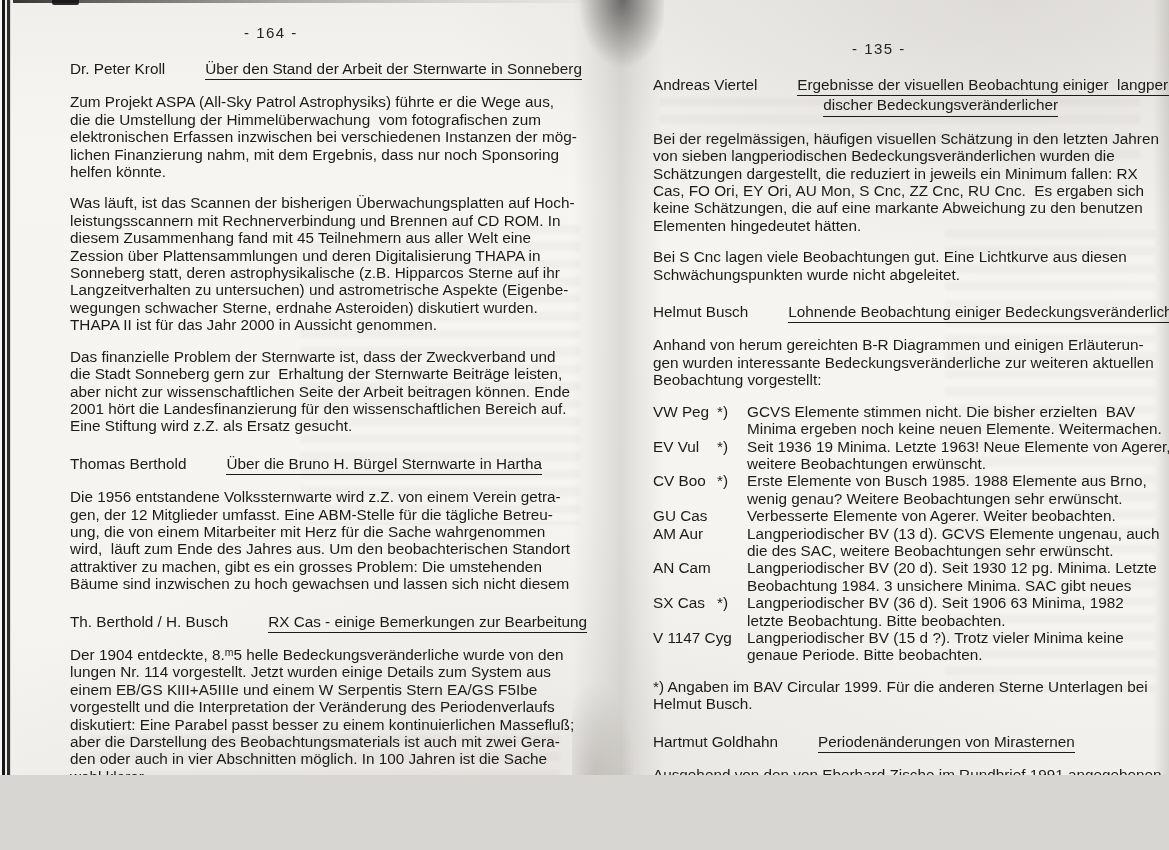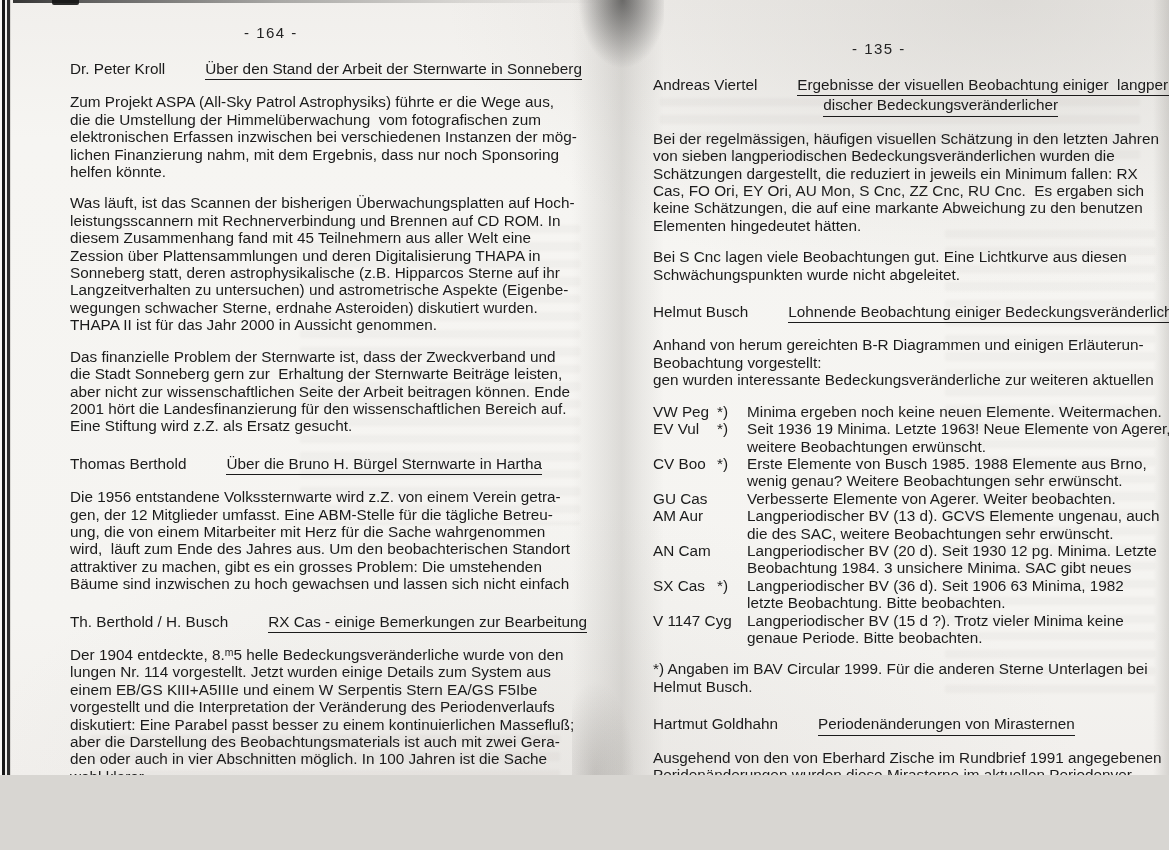--- a/index.html
+++ b/index.html
@@ -109,21 +109,21 @@
         <span class="titles">
           <span class="title-line">Über die Bruno H. Bürgel Sternwarte in Hartha</span>
         </span>
       </div>
       <div class="para">
         <div class="pline">Die 1956 entstandene Volkssternwarte wird z.Z. von einem Verein getra-</div>
         <div class="pline">gen, der 12 Mitglieder umfasst. Eine ABM-Stelle für die tägliche Betreu-</div>
         <div class="pline">ung, die von einem Mitarbeiter mit Herz für die Sache wahrgenommen</div>
         <div class="pline">wird,  läuft zum Ende des Jahres aus. Um den beobachterischen Standort</div>
         <div class="pline">attraktiver zu machen, gibt es ein grosses Problem: Die umstehenden</div>
-        <div class="pline">Bäume sind inzwischen zu hoch gewachsen und lassen sich nicht einfach</div>
+        <div class="pline">Bäume sind inzwischen zu hoch gewachsen und lassen sich nicht diesem</div>
       </div>
       <div class="heading">
         <span class="author">Th. Berthold / H. Busch</span>
         <span class="titles">
           <span class="title-line">RX Cas - einige Bemerkungen zur Bearbeitung</span>
         </span>
       </div>
       <div class="para">
         <div class="pline">Der 1904 entdeckte, 8.ᵐ5 helle Bedeckungsveränderliche wurde von den</div>
         <div class="pline">lungen Nr. 114 vorgestellt. Jetzt wurden einige Details zum System aus</div>
@@ -156,28 +156,29 @@
         <div class="pline">Schwächungspunkten wurde nicht abgeleitet.</div>
       </div>
       <div class="heading">
         <span class="author">Helmut Busch</span>
         <span class="titles">
           <span class="title-line">Lohnende Beobachtung einiger Bedeckungsveränderlicher</span>
         </span>
       </div>
       <div class="para">
         <div class="pline">Anhand von herum gereichten B-R Diagrammen und einigen Erläuterun-</div>
+        <div class="pline">gen wurden interessante Bedeckungsveränderliche zur weiteren aktuellen</div>
         <div class="pline">Beobachtung vorgestellt:</div>
-        <div class="pline">gen wurden interessante Bedeckungsveränderliche zur weiteren aktuellen</div>
       </div>
       <div class="starlist">
         <div class="star-row">
           <div class="star-name">VW Peg</div>
           <div class="star-marker">*)</div>
           <div class="star-text">
+            <div class="pline">GCVS Elemente stimmen nicht. Die bisher erzielten  BAV</div>
             <div class="pline">Minima ergeben noch keine neuen Elemente. Weitermachen.</div>
           </div>
         </div>
         <div class="star-row">
           <div class="star-name">EV Vul</div>
           <div class="star-marker">*)</div>
           <div class="star-text">
             <div class="pline">Seit 1936 19 Minima. Letzte 1963! Neue Elemente von Agerer,</div>
             <div class="pline">weitere Beobachtungen erwünscht.</div>
           </div>

